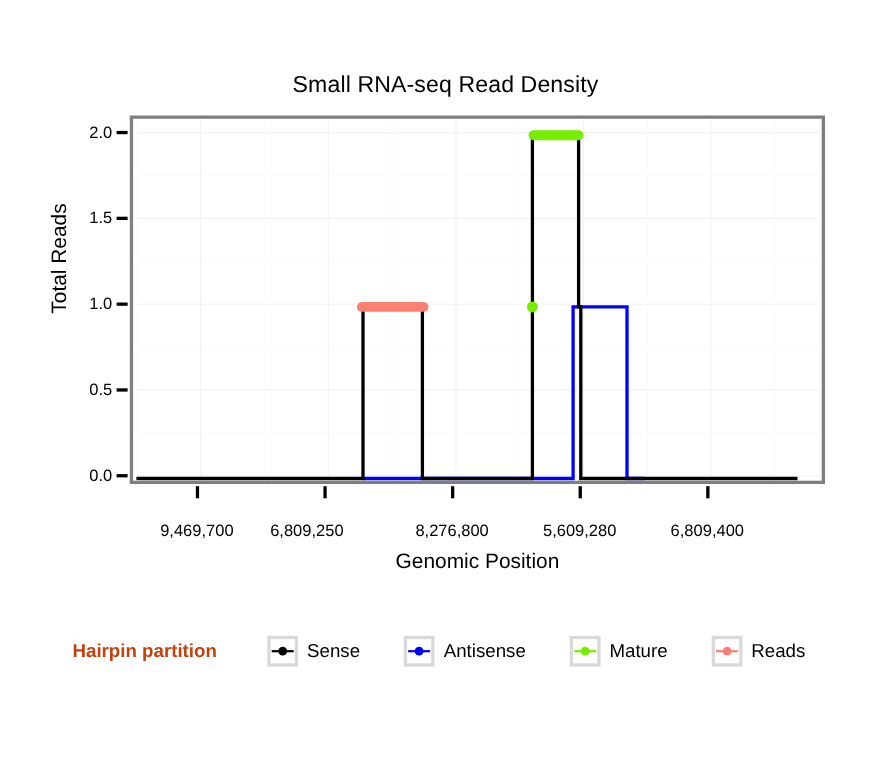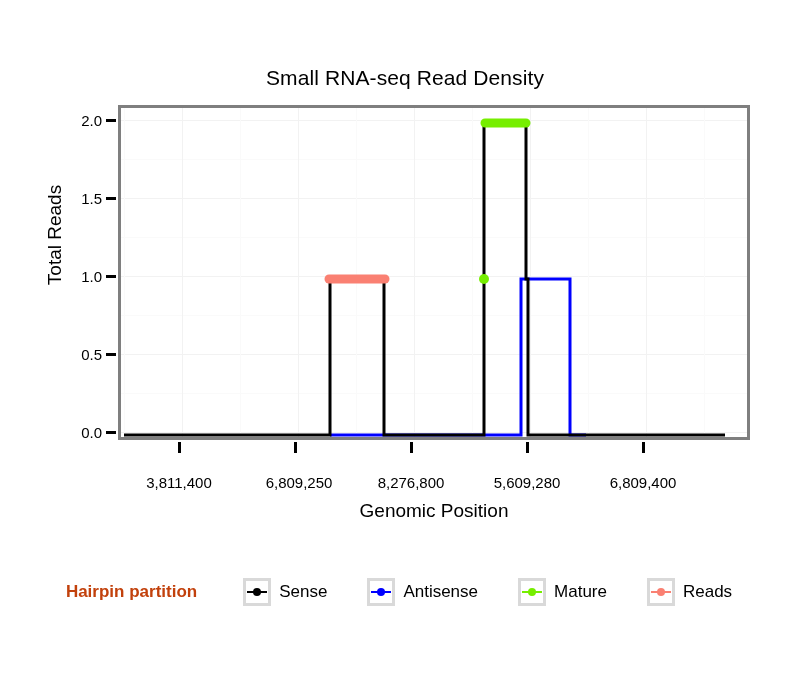--- a/index.html
+++ b/index.html
@@ -238,23 +238,23 @@
         <line x1="208" y1="171" x2="264" y2="171" stroke="#fa8072" stroke-width="9" stroke-linecap="round"></line>
 
         <line x1="364" y1="15" x2="405" y2="15" stroke="#76ee00" stroke-width="9" stroke-linecap="round"></line>
 
         <circle cx="363" cy="171" r="5" fill="#76ee00"></circle>
       </svg>
     </div>
   </div>
 
   <div class="tick-x" style="left:178px"></div>
-  <div class="ticklabel-x" style="left:109px">3,811,400</div>
+  <div class="ticklabel-x" style="left:109px">9,469,700</div>
   <div class="tick-x" style="left:294px"></div>
-  <div class="ticklabel-x" style="left:229px">6,809,250</div>
+  <div class="ticklabel-x" style="left:209px">6,809,250</div>
   <div class="tick-x" style="left:410px"></div>
   <div class="ticklabel-x" style="left:341px">8,276,800</div>
   <div class="tick-x" style="left:526px"></div>
   <div class="ticklabel-x" style="left:457px">5,609,280</div>
   <div class="tick-x" style="left:642px"></div>
   <div class="ticklabel-x" style="left:573px">6,809,400</div>
 
   <div class="axis-title-x">Genomic Position</div>
 
   <div class="legend">

